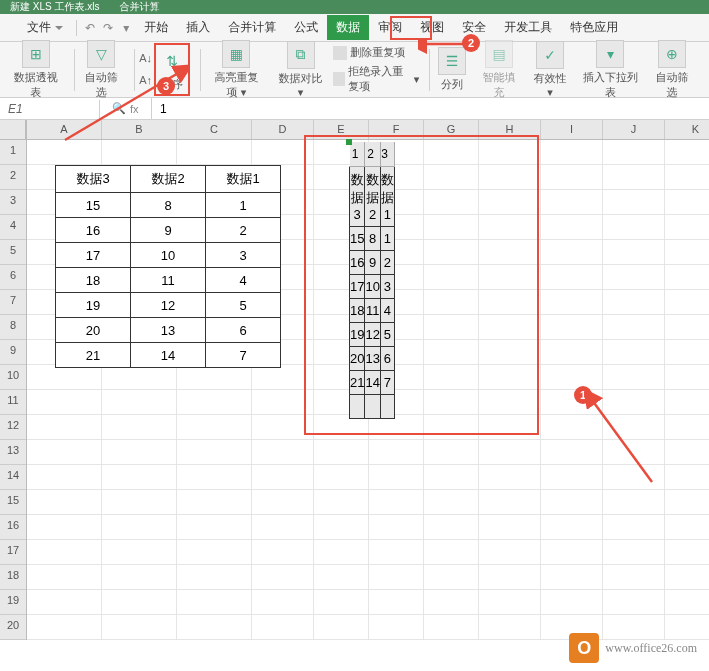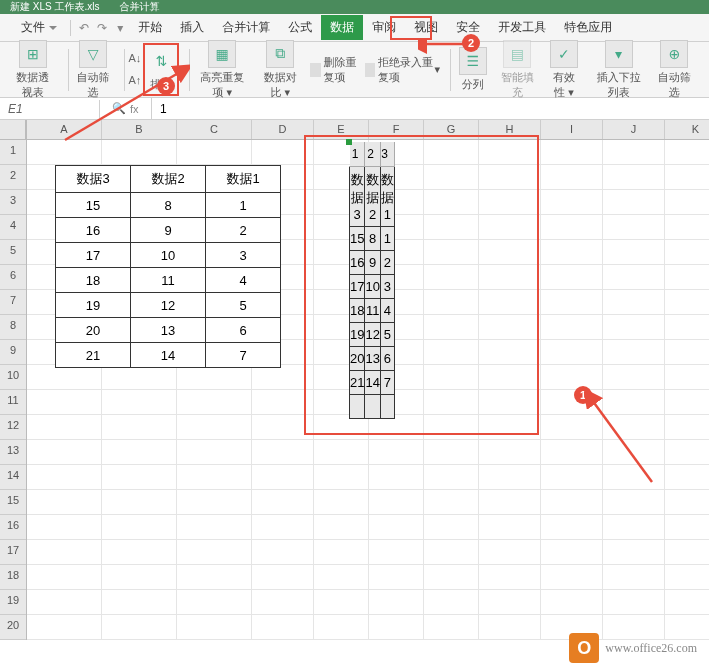--- a/index.html
+++ b/index.html
@@ -1,21 +1,21 @@
 <!DOCTYPE html>
 <html><head>
   <meta charset="utf-8">
   <style>
     * { box-sizing: border-box; margin: 0; padding: 0; }
     body { font-family: "Microsoft YaHei", Arial, sans-serif; font-size: 12px; background: #fff; width: 709px; height: 671px; position: relative; overflow: hidden; }
     
     .top-tabs { height: 14px; background: #4a8b5c; display: flex; align-items: center; padding-left: 10px; }
     .tab-small { color: #fff; font-size: 10px; margin-right: 20px; }
     
-    .menu-bar { height: 28px; background: #f5f5f5; border-bottom: 1px solid #d0d0d0; display: flex; align-items: center; padding-left: 12px; }
+    .menu-bar { height: 28px; background: #f5f5f5; border-bottom: 1px solid #d0d0d0; display: flex; align-items: center; padding-left: 18px; }
     .menu-item { padding: 4px 9px; font-size: 12px; color: #333; cursor: pointer; }
     .menu-item.active { background: #2e9a4a; color: #fff; }
     .menu-file { display: flex; align-items: center; }
     .menu-file::after { content: ''; border-left: 4px solid transparent; border-right: 4px solid transparent; border-top: 4px solid #888; margin-left: 4px; }
     
     .toolbar { height: 56px; background: #f5f5f5; border-bottom: 1px solid #d0d0d0; display: flex; align-items: center; padding: 4px 8px; position: relative; }
     .tool-group { display: flex; flex-direction: column; align-items: center; margin-right: 6px; padding: 2px 4px; }
     .tool-icon-big { width: 28px; height: 28px; background: #e8e8e8; border: 1px solid #ccc; margin-bottom: 2px; display: flex; align-items: center; justify-content: center; font-size: 14px; color: #4a8; }
     .tool-label { font-size: 11px; color: #555; text-align: center; }
     .tool-small { display: flex; align-items: center; font-size: 11px; color: #888; margin: 2px 0; }
@@ -108,21 +108,21 @@
   </div>
   <div class="divider"></div>
   <div class="tool-group">
     <div class="tool-icon-big">▦</div>
     <div class="tool-label"><span>高亮重复项</span> ▾</div>
   </div>
   <div class="tool-group">
     <div class="tool-icon-big">⧉</div>
     <div class="tool-label"><span>数据对比</span> ▾</div>
   </div>
-  <div style="display:flex;flex-direction:row;margin-right:6px">
+  <div style="display:flex;flex-direction:column;margin-right:6px">
     <div class="tool-small" style="color:#555">
         <span class="tool-small-icon"></span>
         <span>删除重复项</span>
       </div>
     <div class="tool-small" style="color:#555"><span class="tool-small-icon"></span><span>拒绝录入重复项</span> ▾</div>
   </div>
   <div class="divider"></div>
   <div class="tool-group">
     <div class="tool-icon-big">☰</div>
     <div class="tool-label">分列</div>

